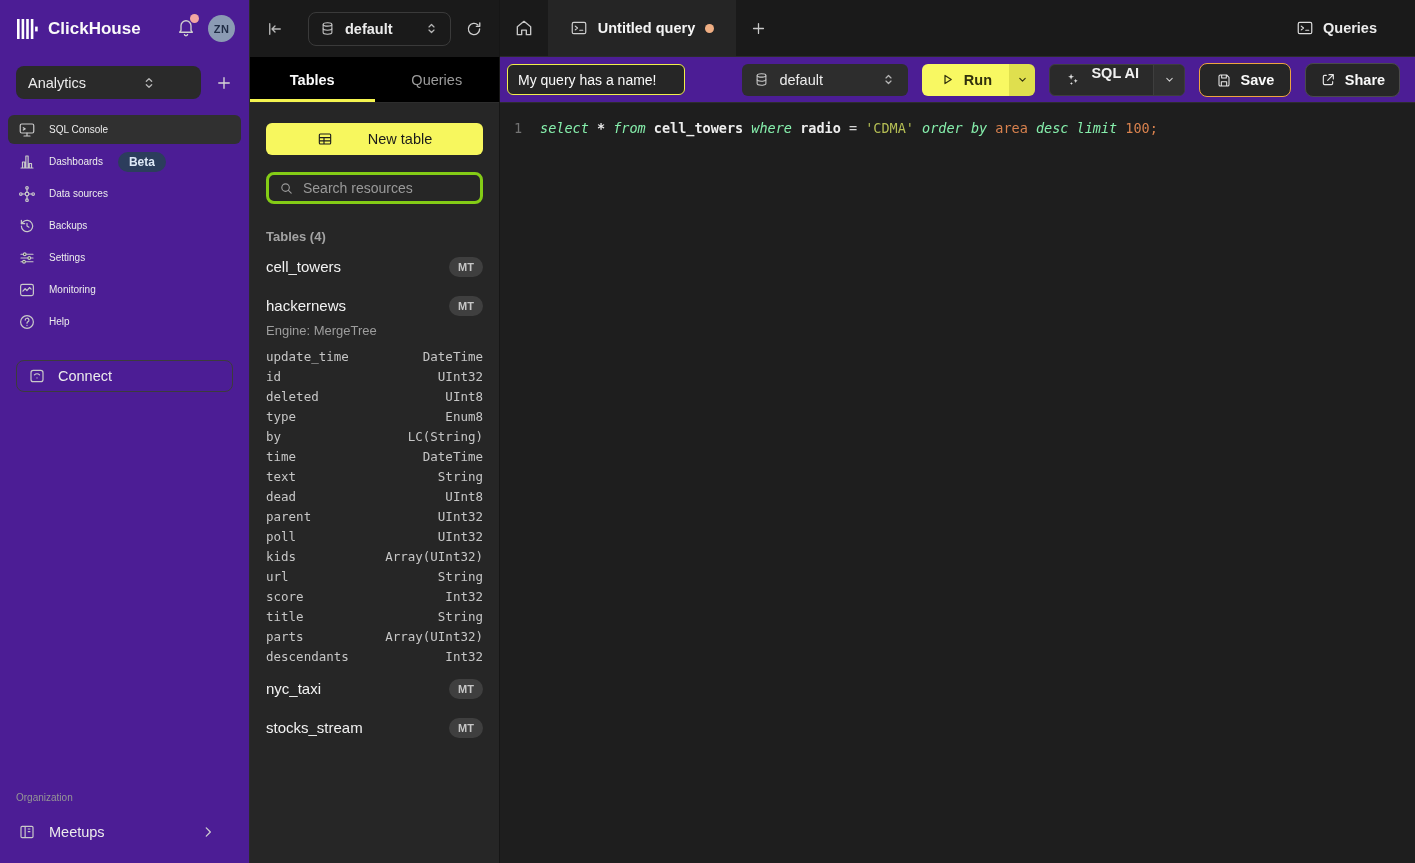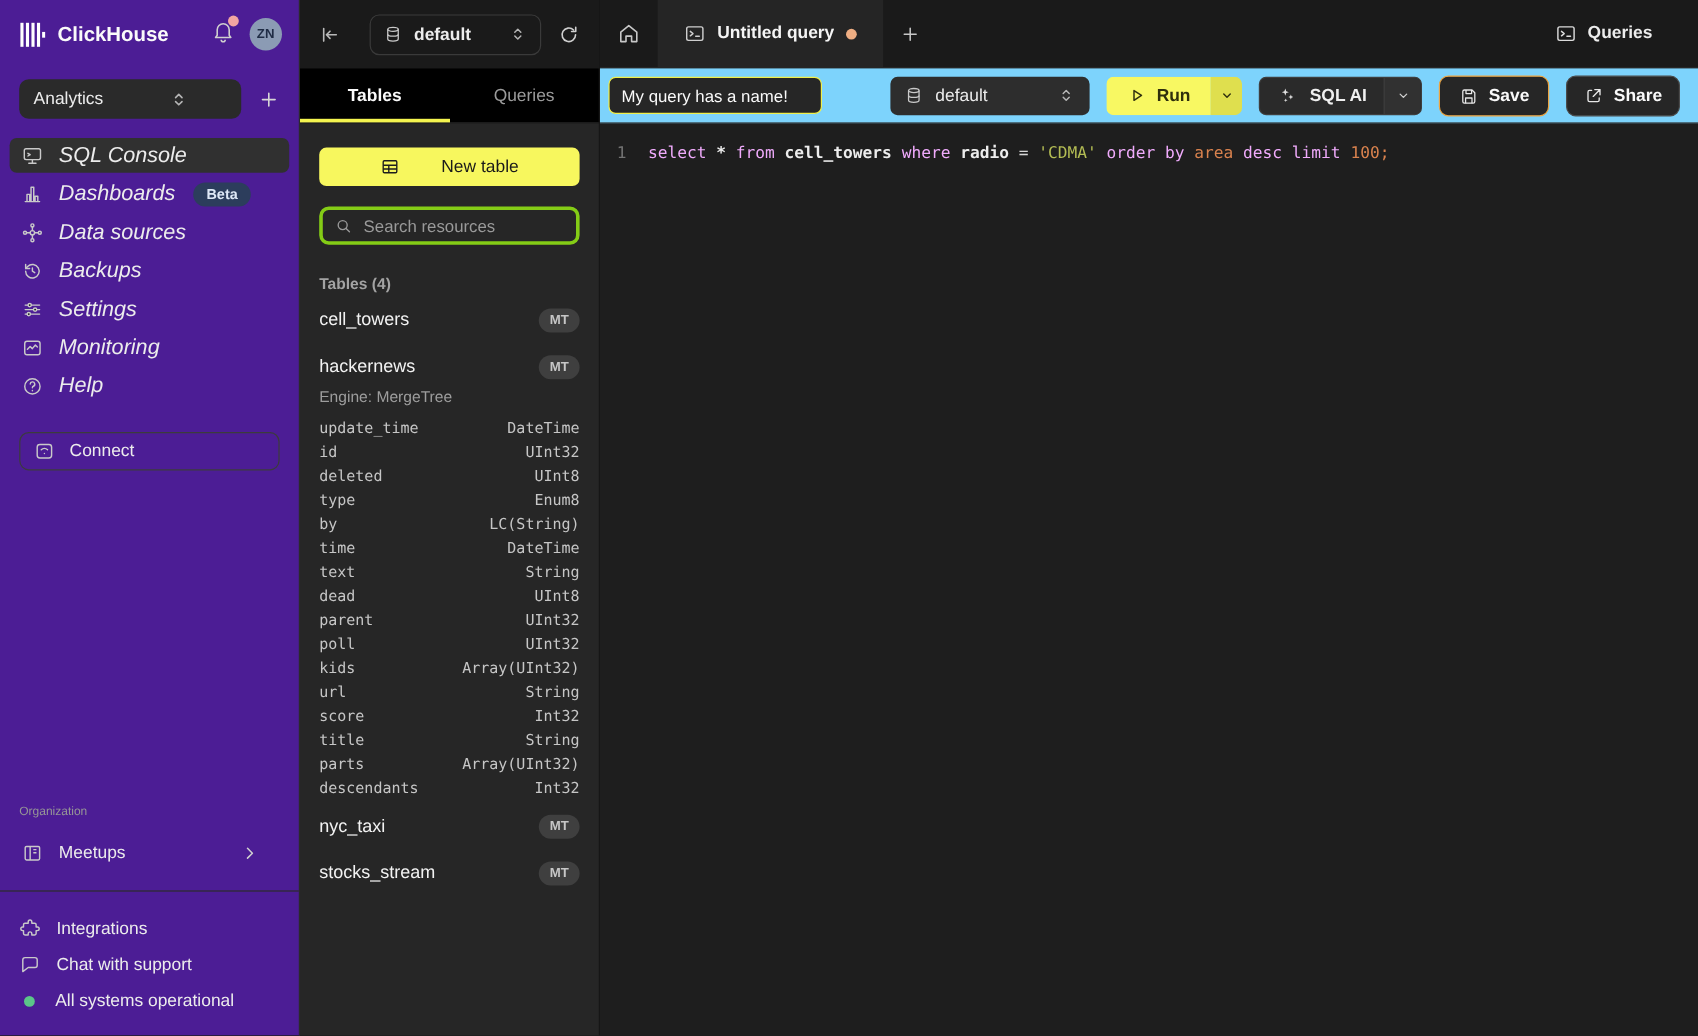--- a/index.html
+++ b/index.html
@@ -21,21 +21,21 @@
     color:#1F2C45; font-size:11px; font-weight:700; display:flex; align-items:center;
     justify-content:center; letter-spacing:.3px; cursor:pointer; }
   .ws-row { display:flex; align-items:center; padding:9px 16px 10px; gap:14px; }
   .ws-select { flex:1; height:33px; background:#2A2A2A; border-radius:8px;
     display:flex; align-items:center; padding:0 12px; cursor:pointer; }
   .ws-select span { flex:1; font-size:14.5px; color:#ececec; }
   .ws-add { color:#d6d6d6; cursor:pointer; }
   .nav { padding:6px 8px 0; }
   .nav-item { display:flex; align-items:center; height:29px; margin-bottom:3px;
     padding:0 10px; border-radius:6px; gap:13px; cursor:pointer; color:#c9c9c9; }
-  .nav-item .lbl { font-size:18px; color:#ececec; font-weight:400;font-style:italic; }
+  .nav-item .lbl { font-size:10px; color:#ececec; font-weight:400; }
   .nav-item.active { background:#303030; }
   .badge-beta { background:#2C3D5C; color:#DEE8F6; font-size:12px; font-weight:600;
     padding:3px 11px; border-radius:12px; margin-left:2px; }
   .connect-btn { margin:21px 16px 0; height:32px; border:1px solid #3c3c3c;
     border-radius:8px; background:transparent; display:flex; align-items:center;
     gap:12px; padding:0 11px; cursor:pointer; color:#c9c9c9; }
   .connect-btn .lbl { font-size:14.5px; color:#ececec; }
   .sb-spacer { flex:1; }
   .org-label { padding:0 16px; font-size:10px; color:#969696; margin-bottom:14px; }
   .meetups-row { display:flex; align-items:center; gap:13px; padding:0 34px 0 18px;
@@ -95,58 +95,58 @@
     justify-content:center; gap:10px; cursor:pointer; color:#cfcfcf; }
   .query-tab .lbl { font-size:14.5px; font-weight:600; color:#f5f5f5; }
   .dirty-dot { width:9px; height:9px; border-radius:50%; background:#EFAE83; }
   .newtab-btn { width:45px; display:flex; align-items:center; justify-content:center;
     color:#c8c8c8; cursor:pointer; }
   .tabbar-spacer { flex:1; }
   .queries-btn { display:flex; align-items:center; gap:9px; padding-right:38px;
     cursor:pointer; color:#dcdcdc; }
   .queries-btn .lbl { font-size:14.5px; font-weight:600; color:#ececec; }
 
-  .toolbar { height:46px; background:#7dd3fc; border-bottom:1px solid #2d2d2d;
+  .toolbar { height:46px; background:#4c1d95; border-bottom:1px solid #2d2d2d;
     display:flex; align-items:center; padding:0 15px 0 7px; }
   .qname-input { width:178px; height:31px; background:#262626; border:1.5px solid #F0EF4A;
     border-radius:6px; color:#fafafa; font-size:14px; font-family:inherit; padding:0 10px;
     outline:none; }
   .tb-right { margin-left:auto; display:flex; align-items:center; gap:14px; }
   .tb-db-select { height:32px; width:166px; background:#2D2D2D; border-radius:6px;
     display:flex; align-items:center; gap:10px; padding:0 12px; cursor:pointer;
     color:#c9c9c9; }
   .tb-db-select .lbl { flex:1; font-size:14.5px; color:#ececec; }
   .run-split { display:flex; height:32px; border-radius:6px; overflow:hidden; }
   .run-main { width:87px; background:#F8F862; border:none; display:flex; align-items:center;
     justify-content:center; gap:9px; cursor:pointer; color:#33330f; }
   .run-main .lbl { font-size:14.5px; font-weight:600; color:#2f2f0c; }
   .run-chev { width:26px; background:#DFDF4E; border:none; display:flex; align-items:center;
     justify-content:center; cursor:pointer; color:#33330f; }
   .ai-split { display:flex; height:32px; border:1px solid #3e3e3e; border-radius:6px;
     overflow:hidden; background:#2a2a2a; }
-  .ai-main { display:flex; align-items:center; gap:10px; padding:0 14px; cursor:pointer;
+  .ai-main { display:flex; gap:10px; padding:0 14px; cursor:pointer;
     color:#e0e0e0; background:transparent; border:none; }
   .ai-main .lbl { font-size:14.5px; font-weight:600; color:#f0f0f0; }
   .ai-chev { width:31px; border:none; border-left:1px solid #3e3e3e; background:#313131;
     display:flex; align-items:center; justify-content:center; cursor:pointer; color:#cfcfcf; }
   .save-btn { height:34px; width:92px; background:#262626; border:1.5px solid #EDA440;
     border-radius:8px; display:flex; align-items:center; justify-content:center; gap:9px;
     cursor:pointer; color:#e8e8e8; }
   .save-btn .lbl { font-size:14.5px; font-weight:600; color:#fafafa; }
   .share-btn { height:34px; width:95px; background:#262626; border:1px solid #4a4a4a;
     border-radius:8px; display:flex; align-items:center; justify-content:center; gap:9px;
     cursor:pointer; color:#e8e8e8; }
   .share-btn .lbl { font-size:14.5px; font-weight:600; color:#fafafa; }
 
   .editor { flex:1; background:#1e1e1e; padding-top:15px;
     font-family:"DejaVu Sans Mono", monospace; font-size:13.5px; }
   .code-line { display:flex; line-height:21px; }
   .gutter { width:24px; padding-left:14px; color:#737373; flex:0 0 auto; }
   .code { margin-left:16px; white-space:pre; }
-  .tok-kw { color:#f0abfc; }
+  .tok-kw { color:#86efac;font-style:italic; }
   .tok-id { color:#EDEDED; font-weight:700; }
   .tok-plain { color:#D6D6D6; }
   .tok-str { color:#B4BD54; }
   .tok-num { color:#D9824E; }
 </style>
 </head>
 <body>
 
 <div class="app">
 
@@ -288,42 +288,20 @@
         </svg>
       </span>
       <span class="lbl">Meetups</span>
       <span class="icon">
         <svg width="14" height="14" viewBox="0 0 24 24" fill="none" stroke="#cfcfcf" stroke-width="2.2" stroke-linecap="round" stroke-linejoin="round">
           <polyline points="9,5 16,12 9,19"></polyline>
         </svg>
       </span>
     </div>
 
-    <div class="sb-footer">
-      <div class="foot-item">
-        <span class="icon">
-          <svg width="18" height="18" viewBox="0 0 24 24" fill="none" stroke="currentColor" stroke-width="1.6" stroke-linejoin="round">
-            <path d="M10 4.2a2 2 0 0 1 4 0v1.6h3.2a1.6 1.6 0 0 1 1.6 1.6V10h1.4a2 2 0 0 1 0 4h-1.4v3.2a1.6 1.6 0 0 1-1.6 1.6H14v-1.4a2 2 0 0 0-4 0v1.4H6.4a1.6 1.6 0 0 1-1.6-1.6V14H3.8a2 2 0 0 1 0-4h1V7.4a1.6 1.6 0 0 1 1.6-1.6H10V4.2z"></path>
-          </svg>
-        </span>
-        <span class="lbl">Integrations</span>
-      </div>
-      <div class="foot-item">
-        <span class="icon">
-          <svg width="18" height="18" viewBox="0 0 24 24" fill="none" stroke="currentColor" stroke-width="1.6" stroke-linejoin="round">
-            <path d="M4 6.5A2.5 2.5 0 0 1 6.5 4h11A2.5 2.5 0 0 1 20 6.5v6a2.5 2.5 0 0 1-2.5 2.5H10l-6 4.5V6.5z"></path>
-          </svg>
-        </span>
-        <span class="lbl">Chat with support</span>
-      </div>
-      <div class="foot-item">
-        <span class="status-dot"></span>
-        <span class="lbl">All systems operational</span>
-      </div>
-    </div>
   </aside>
 
   <section class="explorer">
     <div class="ex-header">
       <span class="icon collapse-btn">
         <svg width="18" height="18" viewBox="0 0 24 24" fill="none" stroke="currentColor" stroke-width="1.8" stroke-linecap="round" stroke-linejoin="round">
           <path d="M19 12H8M12 8l-4 4 4 4M5 5v14"></path>
         </svg>
       </span>
       <div class="db-select">

